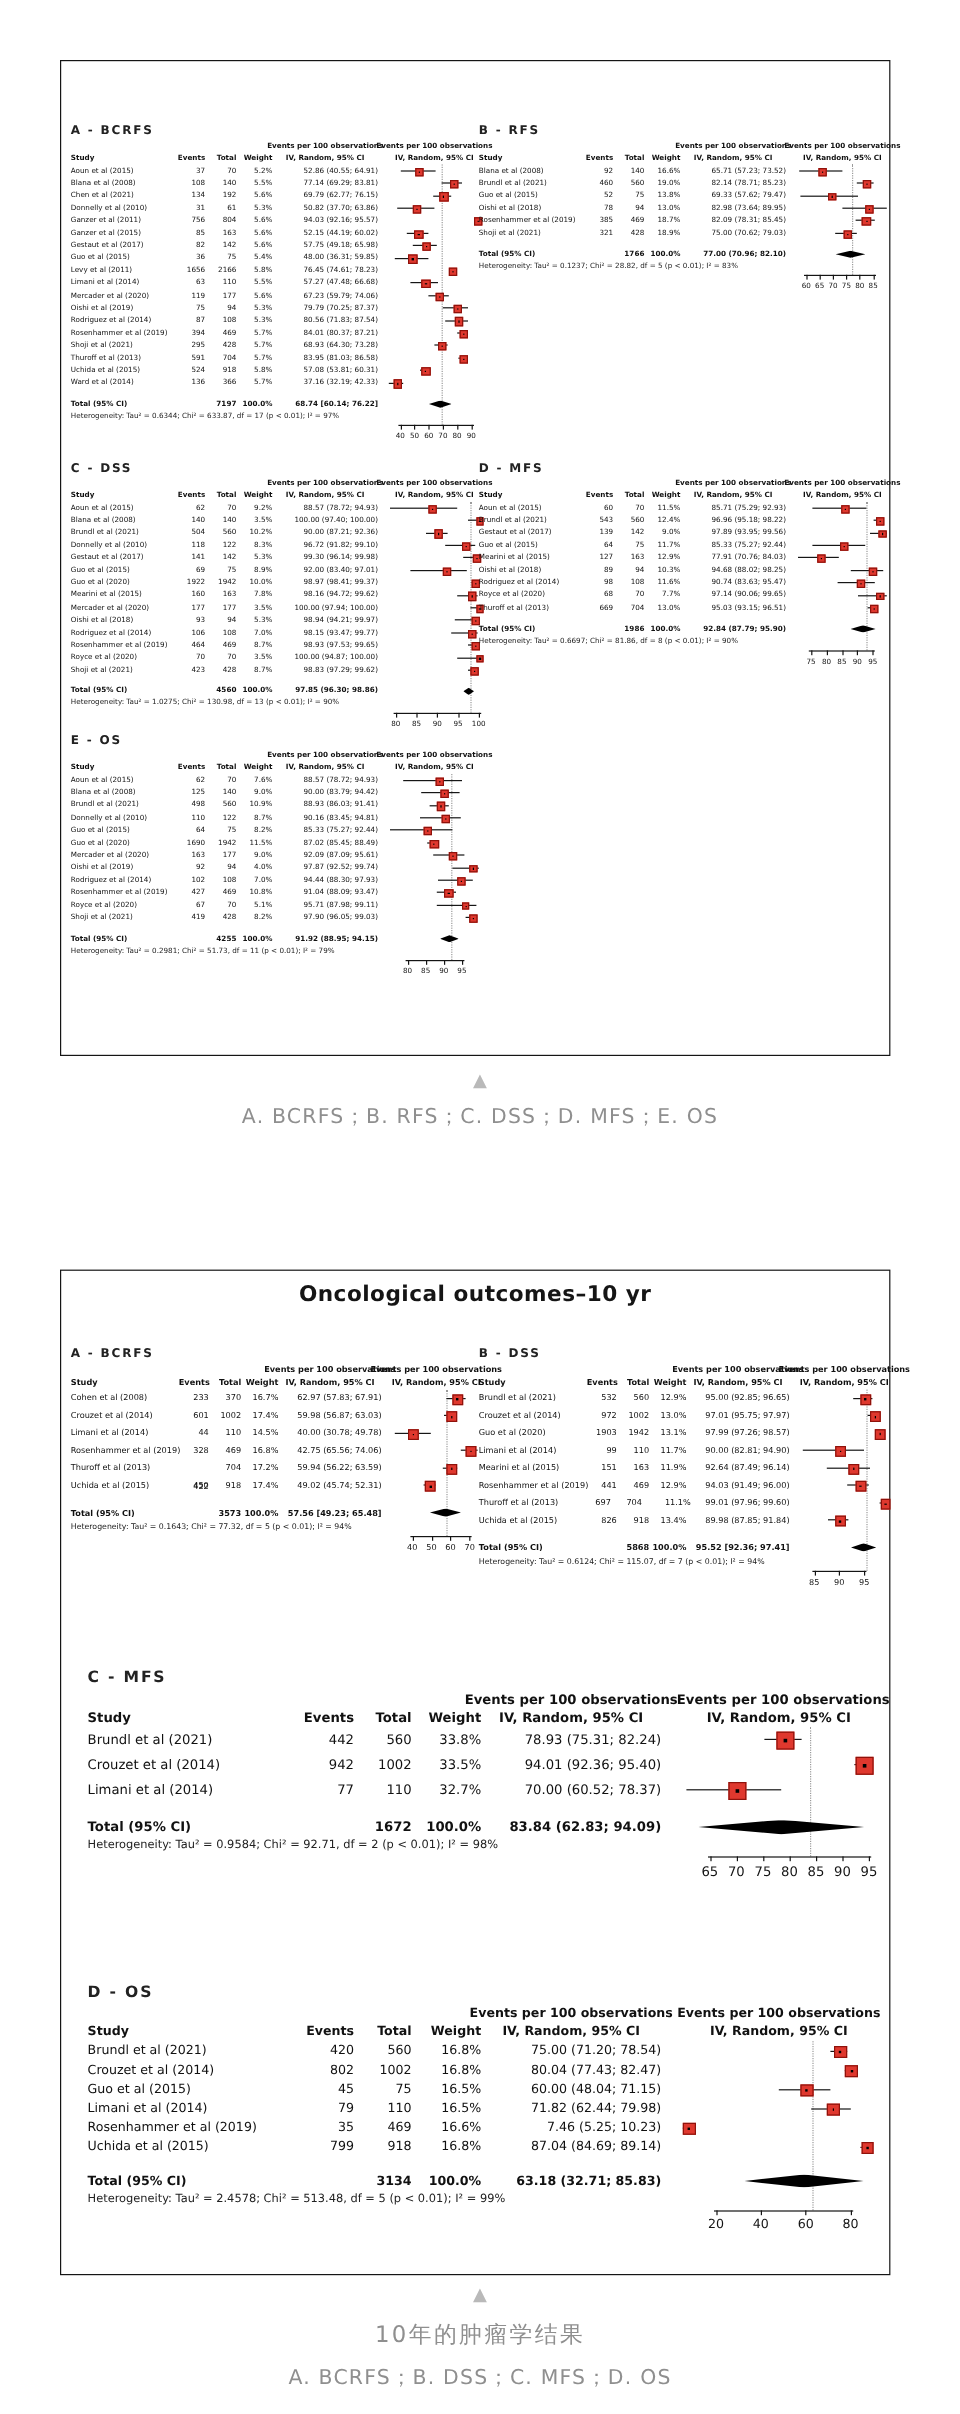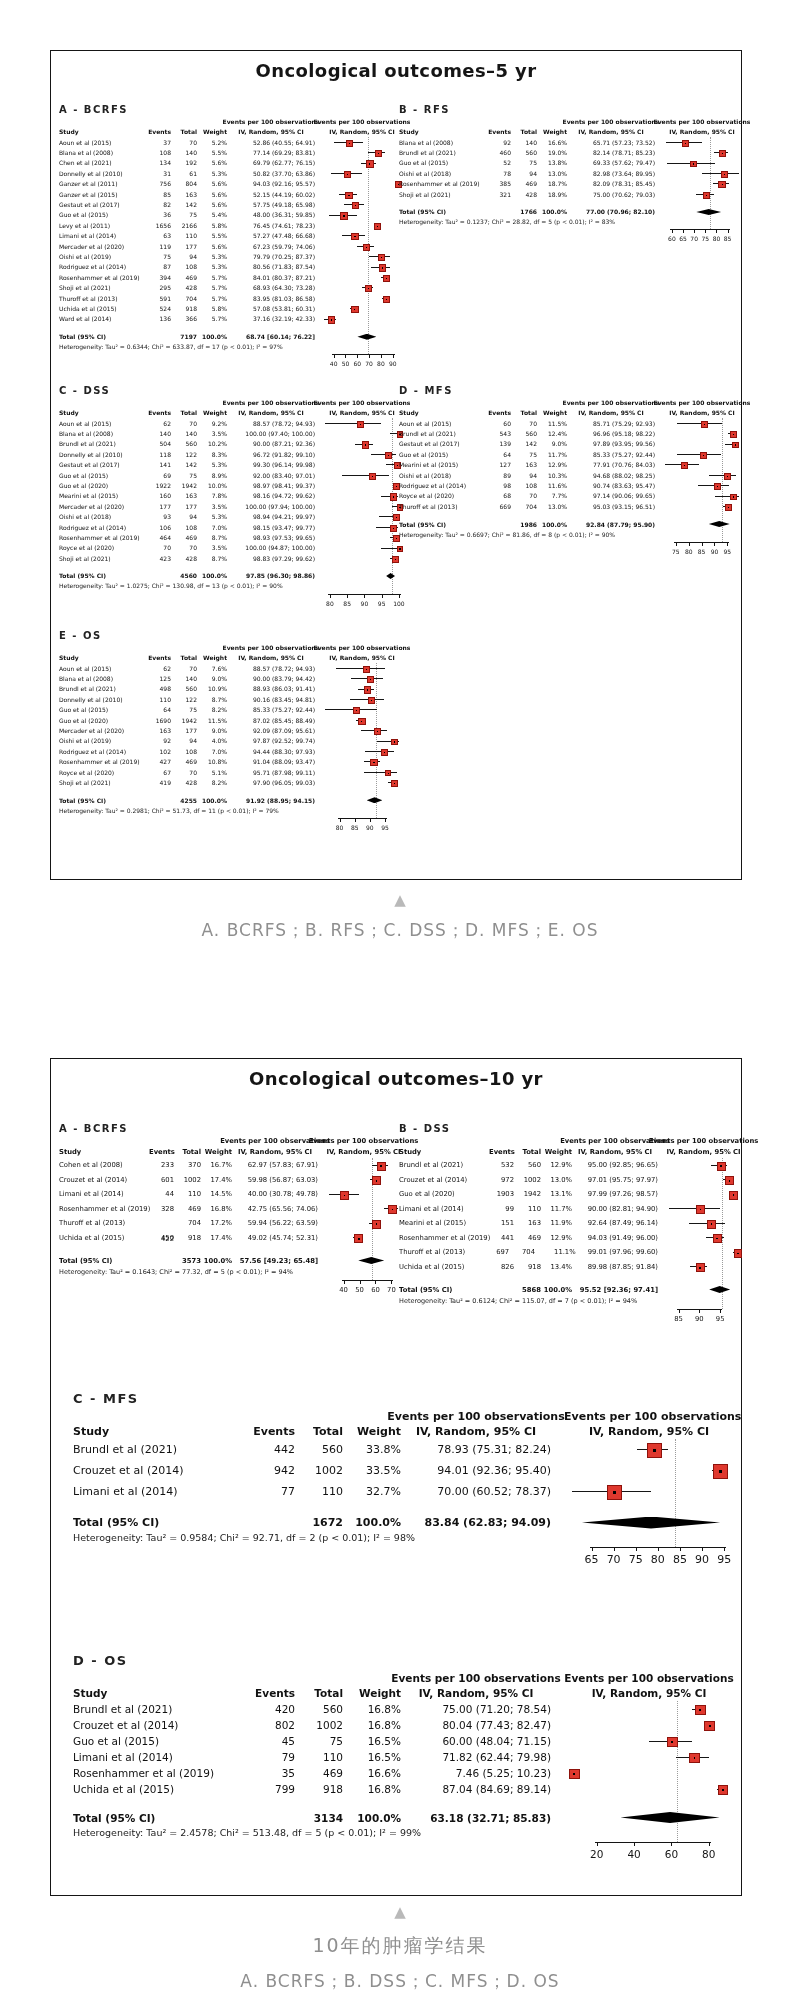--- a/index.html
+++ b/index.html
@@ -32,21 +32,20 @@
   .tri{font-size:15px;color:#b9b9b9;line-height:15px;}
   .cap-cn{margin-top:13px;font-size:19px;letter-spacing:2px;}
   .cap-en{margin-top:11px;font-size:17px;letter-spacing:1px;}
 </style>
 </head>
 <body>
 
 <div class="page">
 
   <section class="figure-box" id="fig5" style="left:50px;top:50px;width:690px;height:828px;">
-    <div class="fig-title">Oncological outcomes–5 yr</div>
   <div class="panel" style="left: 8px; top: 52px; width: 342px; height: 272.2px;">
         <div class="plabel" style="height: 14px; font-size: 10px; line-height: 14px;">A - BCRFS</div>
         <div class="thead" style="height: 20px; font-size: 6px;">
           <div class="hcell" style="left: 148px; width: 128px; top: 0px; text-align: center; line-height: 10px;">Events per 100 observations</div>
           <div class="hcell" style="left: 0px; width: 88px; top: 10px; text-align: left; line-height: 10px;">Study</div>
           <div class="hcell" style="left: 88px; width: 24px; top: 10px; text-align: right; line-height: 10px;">Events</div>
           <div class="hcell" style="left: 112px; width: 26px; top: 10px; text-align: right; line-height: 10px;">Total</div>
           <div class="hcell" style="left: 138px; width: 30px; top: 10px; text-align: right; line-height: 10px;">Weight</div>
           <div class="hcell" style="left: 162px; width: 100px; top: 10px; text-align: center; line-height: 10px;">IV, Random, 95% CI</div>
         </div>
@@ -718,21 +717,21 @@
             <div class="ticklab" style="left: 12.7426px; width: 26px; top: 129.6px; font-size: 6px;">80</div>
             <div class="tick" style="left: 38.6139px; top: 123.6px; height: 4px;"></div>
             <div class="ticklab" style="left: 25.6139px; width: 26px; top: 129.6px; font-size: 6px;">85</div>
             <div class="tick" style="left: 51.4851px; top: 123.6px; height: 4px;"></div>
             <div class="ticklab" style="left: 38.4851px; width: 26px; top: 129.6px; font-size: 6px;">90</div>
             <div class="tick" style="left: 64.3564px; top: 123.6px; height: 4px;"></div>
             <div class="ticklab" style="left: 51.3564px; width: 26px; top: 129.6px; font-size: 6px;">95</div>
           </div>
         </div>
       </div>
-      <div class="panel" style="left: 8px; top: 578px; width: 342px; height: 209.8px;">
+      <div class="panel" style="left: 8px; top: 560px; width: 342px; height: 209.8px;">
         <div class="plabel" style="height: 14px; font-size: 10px; line-height: 14px;">E - OS</div>
         <div class="thead" style="height: 20px; font-size: 6px;">
           <div class="hcell" style="left: 148px; width: 128px; top: 0px; text-align: center; line-height: 10px;">Events per 100 observations</div>
           <div class="hcell" style="left: 0px; width: 88px; top: 10px; text-align: left; line-height: 10px;">Study</div>
           <div class="hcell" style="left: 88px; width: 24px; top: 10px; text-align: right; line-height: 10px;">Events</div>
           <div class="hcell" style="left: 112px; width: 26px; top: 10px; text-align: right; line-height: 10px;">Total</div>
           <div class="hcell" style="left: 138px; width: 30px; top: 10px; text-align: right; line-height: 10px;">Weight</div>
           <div class="hcell" style="left: 162px; width: 100px; top: 10px; text-align: center; line-height: 10px;">IV, Random, 95% CI</div>
         </div>
         <div class="trow" style="height: 10.4px; font-size: 6px; width: 256px;">

